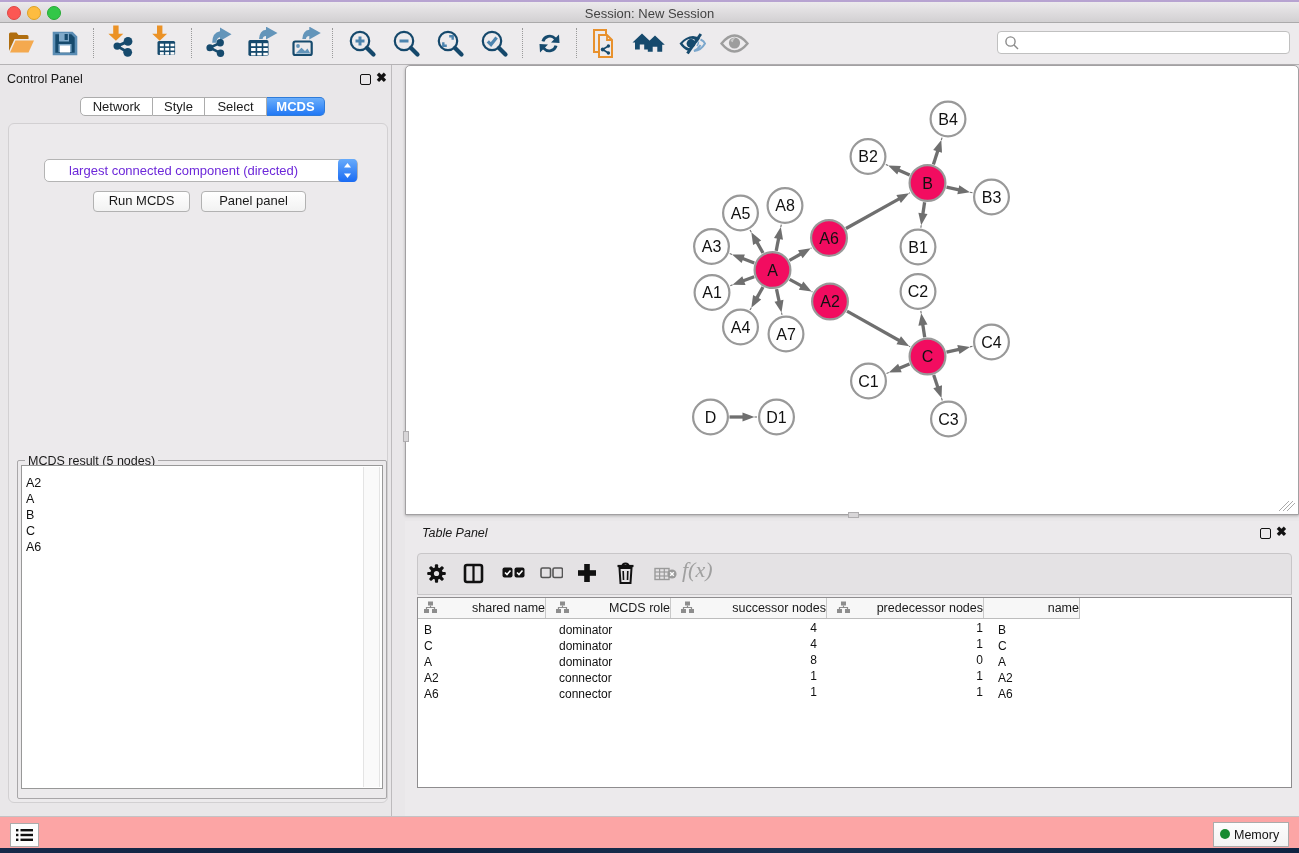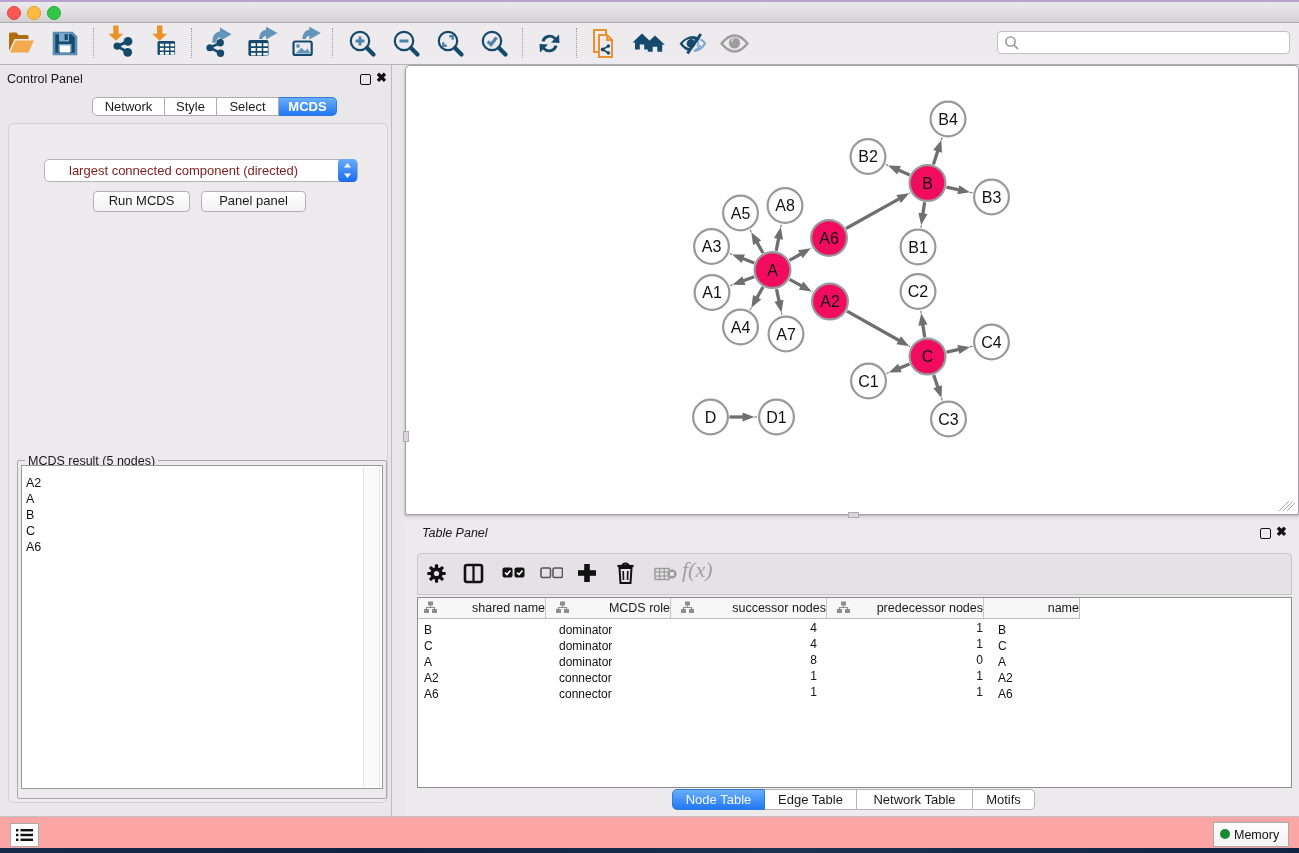--- a/index.html
+++ b/index.html
@@ -26,21 +26,21 @@
   
   .tabrow{position:absolute;display:flex;height:19px;}
   .tab{background:#fff;border:1px solid #acacac;border-left:none;font-size:13px;color:#1a1a1a;display:flex;align-items:center;justify-content:center;}
   .tab.first{border-left:1px solid #acacac;border-radius:5px 0 0 5px;}
   .tab.last{border-radius:0 5px 5px 0;}
   .tab.sel{background:linear-gradient(#6aaefb,#2178f5);color:#fff;border-color:#2e7bd9;font-weight:bold;}
   
   #cpcontent{position:absolute;left:8px;top:58px;width:378px;height:678px;background:#eceaec;border:1px solid #d2d0d2;border-radius:6px;}
   #optlabel{position:absolute;left:0;top:13px;width:100%;text-align:center;font-size:13px;color:#1a1a1a;}
   #combo{position:absolute;left:35px;top:35px;width:312px;height:21px;background:#fff;border:1px solid #b4b4b4;border-radius:5px;}
-  #combo .ctext{position:absolute;left:11px;top:3px;font-size:13px;color:#7f1d1d;padding-left:13px;}
+  #combo .ctext{position:absolute;left:11px;top:3px;font-size:13px;color:#6d28d9;padding-left:13px;}
   #combo .spin{position:absolute;right:0px;top:-1px;width:19px;height:23px;background:linear-gradient(#67abfb,#1a6bf3);border-radius:4px;}
   .btn{position:absolute;height:19px;background:linear-gradient(#ffffff,#f2f2f2);border:1px solid #b2b2b2;border-radius:4px;font-size:13px;color:#1a1a1a;text-align:center;line-height:18px;}
   
   #mcdsgroup{position:absolute;left:8px;top:336px;width:368px;height:337px;border:1px solid #a9a7a9;border-radius:2px;}
   #mcdslabel{position:absolute;left:7px;top:-7px;background:#eceaec;padding:0 3px;font-size:12.5px;color:#1a1a1a;}
   #mcdslist{position:absolute;left:3px;top:4px;width:360px;height:322px;background:#fff;border:1px solid #989898;}
   #mcdslist .sb{position:absolute;right:2px;top:1px;width:15px;height:320px;background:#fafafa;border-left:1px solid #e4e4e4;border-right:1px solid #e4e4e4;}
   #mcdslist .li{position:absolute;left:4px;font-size:12.5px;color:#111;}
 </style>
 </head>
@@ -84,20 +84,21 @@
         <rect x="8" y="8" width="5" height="4"></rect>
         <path d="M6.5 4.5 L6.5 6.5 M2.5 8 L2.5 6.5 L10.5 6.5 L10.5 8" stroke="#8d8d8d" stroke-width="1.2" fill="none"></path>
       </g>
 </defs>
   </svg>
 <div class="abs" id="topline"></div>
 <div class="abs" id="titlebar">
   <div class="tl t1"></div>
     <div class="tl t2"></div>
     <div class="tl t3"></div>
+  <div class="abs" id="title">Session: New Session</div>
 </div>
 <div class="abs" id="toolbar">
 
   <svg class="ticon" style="left:6px;top:6px" width="30" height="28" viewBox="0 0 30 28">
     <path d="M3 5 Q3 3.5 4.5 3.5 L10.5 3.5 L12.5 6 L21 6 Q22.5 6 22.5 7.5 L22.5 10 L8.5 10 L3 22 Z" fill="#b06e10"></path>
     <path d="M9.5 11.5 L28 11.5 L22.5 23.5 L4 23.5 Z" fill="#f4a94f"></path>
   </svg>
 
   <svg class="ticon" style="left:51px;top:6px" width="28" height="28" viewBox="0 0 28 28">
     <path d="M3 4 L21 4 L25 8 L25 25 L3 25 Z" fill="#164a6d" stroke="#5b8db4" stroke-width="2.6"></path>
@@ -236,21 +237,21 @@
       <svg width="16" height="16" viewBox="0 0 16 16" style="position:absolute;left:6px;top:3px">
     <circle cx="6.5" cy="6.5" r="4.6" fill="none" stroke="#8a8a8a" stroke-width="1.4"></circle>
     <line x1="10" y1="10" x2="14" y2="14" stroke="#8a8a8a" stroke-width="1.4"></line>
       </svg>
   </div>
 </div>
 <div class="abs" id="cpanel">
   <div class="phead">Control Panel</div>
   <div class="winbtn" style="left:360px"></div>
   <div class="xbtn" style="left:376px">✖</div>
-  <div class="tabrow" style="left:92px;top:32px">
+  <div class="tabrow" style="left:80px;top:32px">
     <div class="tab first" style="width:71px">Network</div>
     <div class="tab" style="width:51px">Style</div>
     <div class="tab" style="width:61px">Select</div>
     <div class="tab sel last" style="width:57px">MCDS</div>
   </div>
   <div id="cpcontent">
     <div id="combo">
       <div class="ctext">largest connected component (directed)</div>
       <div class="spin"><svg width="19" height="23" viewBox="0 0 19 23">
         <path d="M9.5 4 L13 8.5 L6 8.5 Z" fill="#fff"></path>
@@ -501,26 +502,20 @@
     <div class="trow" style="left:141px;top:73px">connector</div>
     <div class="trow num" style="left:299px;top:71px;width:100px">1</div>
     <div class="trow num" style="left:465px;top:71px;width:100px">1</div>
     <div class="trow" style="left:580px;top:73px">A2</div>
     <div class="trow" style="left:6px;top:89px">A6</div>
     <div class="trow" style="left:141px;top:89px">connector</div>
     <div class="trow num" style="left:299px;top:87px;width:100px">1</div>
     <div class="trow num" style="left:465px;top:87px;width:100px">1</div>
     <div class="trow" style="left:580px;top:89px">A6</div>
   </div>
-  <div id="seg">
-    <div class="seg sel first" style="width:91px">Node Table</div>
-    <div class="seg" style="width:91px">Edge Table</div>
-    <div class="seg" style="width:115px">Network Table</div>
-    <div class="seg last" style="width:61px">Motifs</div>
-  </div>
 </div>
 <div class="abs" id="statusbar">
   <div id="listbtn">
       <svg style="position:absolute;left:5px;top:4px" width="17" height="14" viewBox="0 0 17 14">
     <g fill="#111">
           <rect x="0" y="1" width="2.4" height="2.4"></rect>
           <rect x="0" y="5.8" width="2.4" height="2.4"></rect>
           <rect x="0" y="10.6" width="2.4" height="2.4"></rect>
     <rect x="4.5" y="1" width="12.5" height="2.4"></rect>
           <rect x="4.5" y="5.8" width="12.5" height="2.4"></rect>

